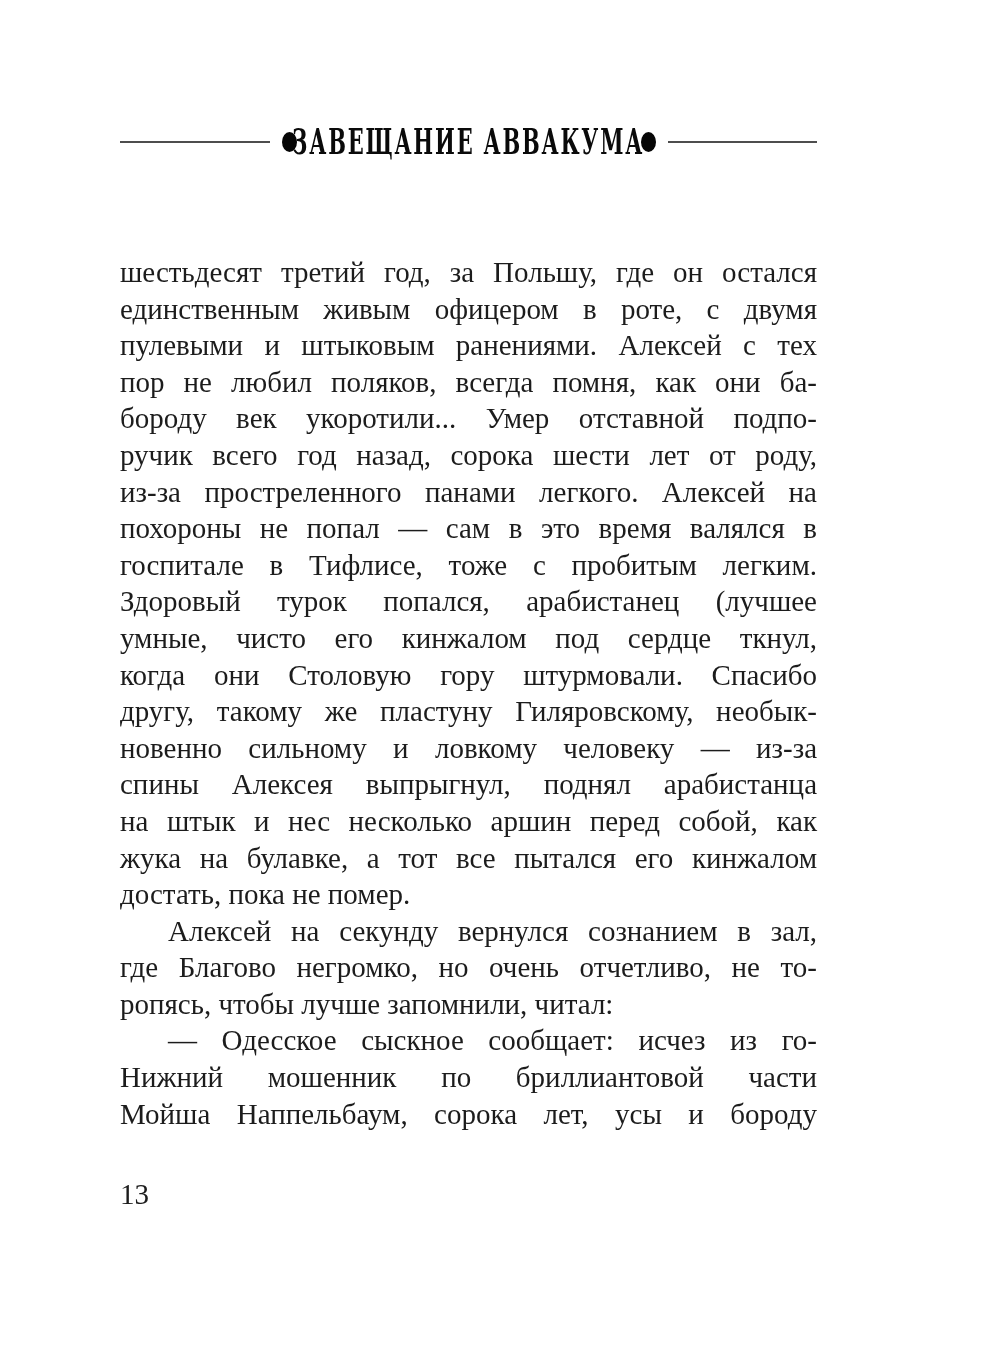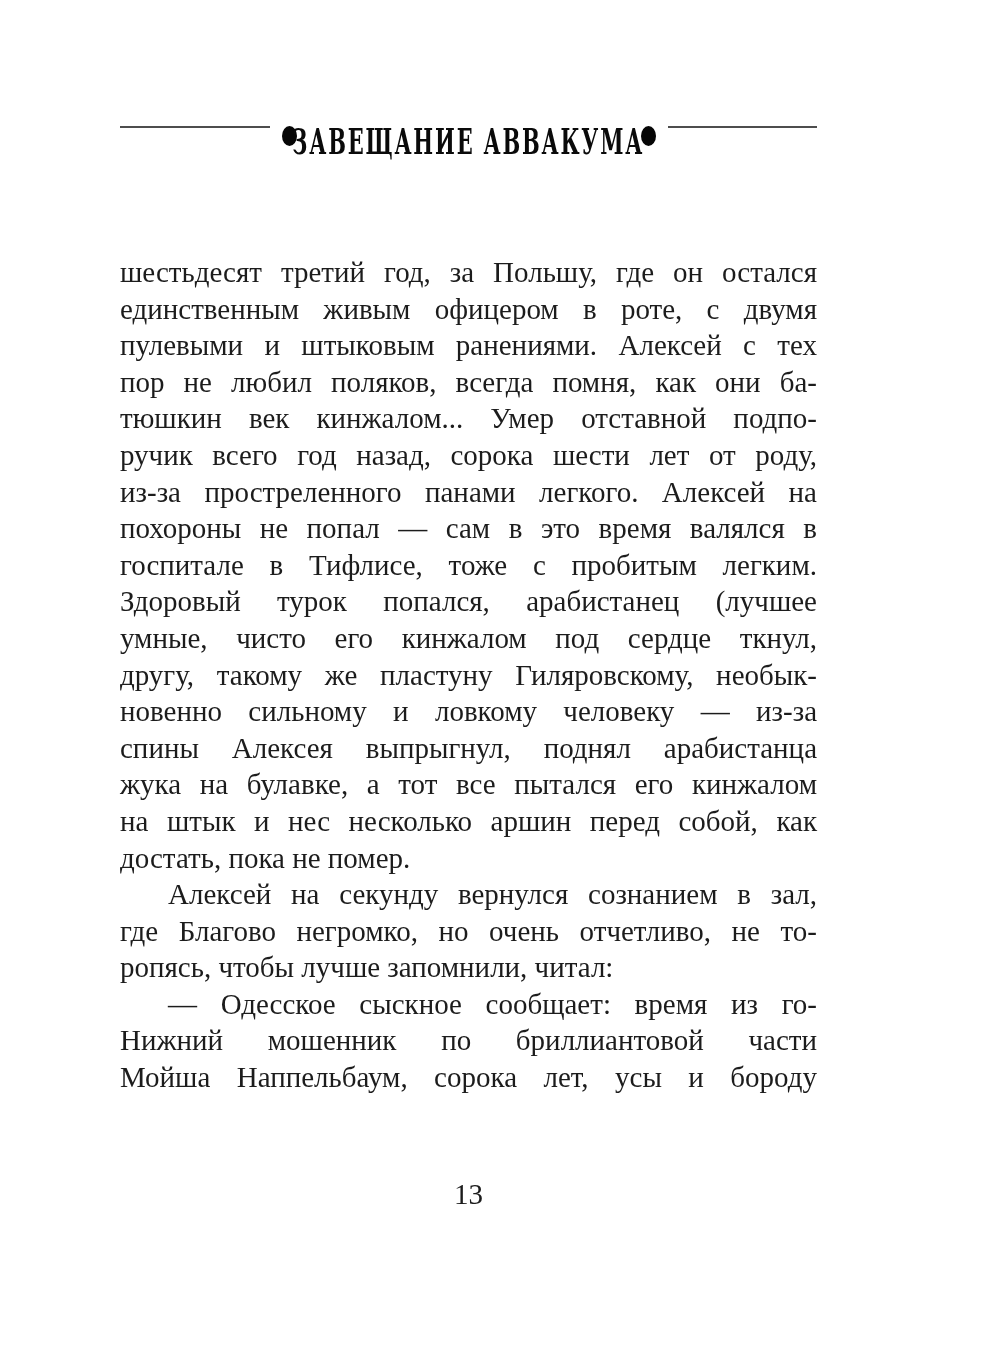--- a/index.html
+++ b/index.html
@@ -14,21 +14,21 @@
     position: absolute; inset: 0;
     background: #ffffff;
     overflow: hidden;
   }
 
   
   .chapter-header {
     position: absolute;
     left: 120px; top: 126px;
     width: 697px; height: 32px;
-    display: flex; align-items: flex-start;
+    display: flex; align-items: center;
     gap: 12px;
   }
   .hrule { flex: 1 1 auto; height: 0; border-top: 2px solid #4d4d4d; }
   .hdot  { flex: 0 0 auto; width: 15px; height: 20px; background: #060606; border-radius: 50%; }
   .title-box {
     flex: 0 0 auto;
     width: 320px;
     display: flex; justify-content: center;
     overflow: visible;
   }
@@ -56,21 +56,21 @@
   }
   .line { text-align: justify; text-align-last: justify; }
   .line.para-end { text-align-last: left; }
   .line.indent { text-indent: 48px; }
 
   
   .page-number {
     position: absolute;
     left: 120px; top: 1178px;
     width: 697px;
-    text-align: center;
+    text-align: left;
     font-size: 29px;
     color: #1c1c1c;
   }
 </style>
 </head>
 <body>
 
 <div class="page">
 
   <div class="chapter-header">
@@ -81,36 +81,37 @@
     </div>
     <div class="hdot"></div>
     <div class="hrule"></div>
   </div>
 
   <div class="body-text">
     <div class="line">шестьдесят третий год, за Польшу, где он остался</div>
     <div class="line">единственным живым офицером в роте, с двумя</div>
     <div class="line">пулевыми и штыковым ранениями. Алексей с тех</div>
     <div class="line">пор не любил поляков, всегда помня, как они ба-</div>
-    <div class="line">тюшкин век кинжалом... Умер отставной подпо-</div>
+    <div class="line">бороду век укоротили... Умер отставной подпо-</div>
     <div class="line">ручик всего год назад, сорока шести лет от роду,</div>
     <div class="line">из-за простреленного панами легкого. Алексей на</div>
     <div class="line">похороны не попал — сам в это время валялся в</div>
     <div class="line">госпитале в Тифлисе, тоже с пробитым легким.</div>
     <div class="line">Здоровый турок попался, арабистанец (лучшее</div>
     <div class="line">умные, чисто его кинжалом под сердце ткнул,</div>
+    <div class="line">когда они Столовую гору штурмовали. Спасибо</div>
     <div class="line">другу, такому же пластуну Гиляровскому, необык-</div>
     <div class="line">новенно сильному и ловкому человеку — из-за</div>
     <div class="line">спины Алексея выпрыгнул, поднял арабистанца</div>
+    <div class="line">на штык и нес несколько аршин перед собой, как</div>
     <div class="line">жука на булавке, а тот все пытался его кинжалом</div>
-    <div class="line">на штык и нес несколько аршин перед собой, как</div>
     <div class="line para-end">достать, пока не помер.</div>
     <div class="line indent">Алексей на секунду вернулся сознанием в зал,</div>
     <div class="line">где Благово негромко, но очень отчетливо, не то-</div>
     <div class="line para-end">ропясь, чтобы лучше запомнили, читал:</div>
-    <div class="line indent">— Одесское сыскное сообщает: время из го-</div>
+    <div class="line indent">— Одесское сыскное сообщает: исчез из го-</div>
     <div class="line">Нижний мошенник по бриллиантовой части</div>
     <div class="line">Мойша Наппельбаум, сорока лет, усы и бороду</div>
   </div>
 
   <div class="page-number">13</div>
 
 </div>
 
 </body></html>

